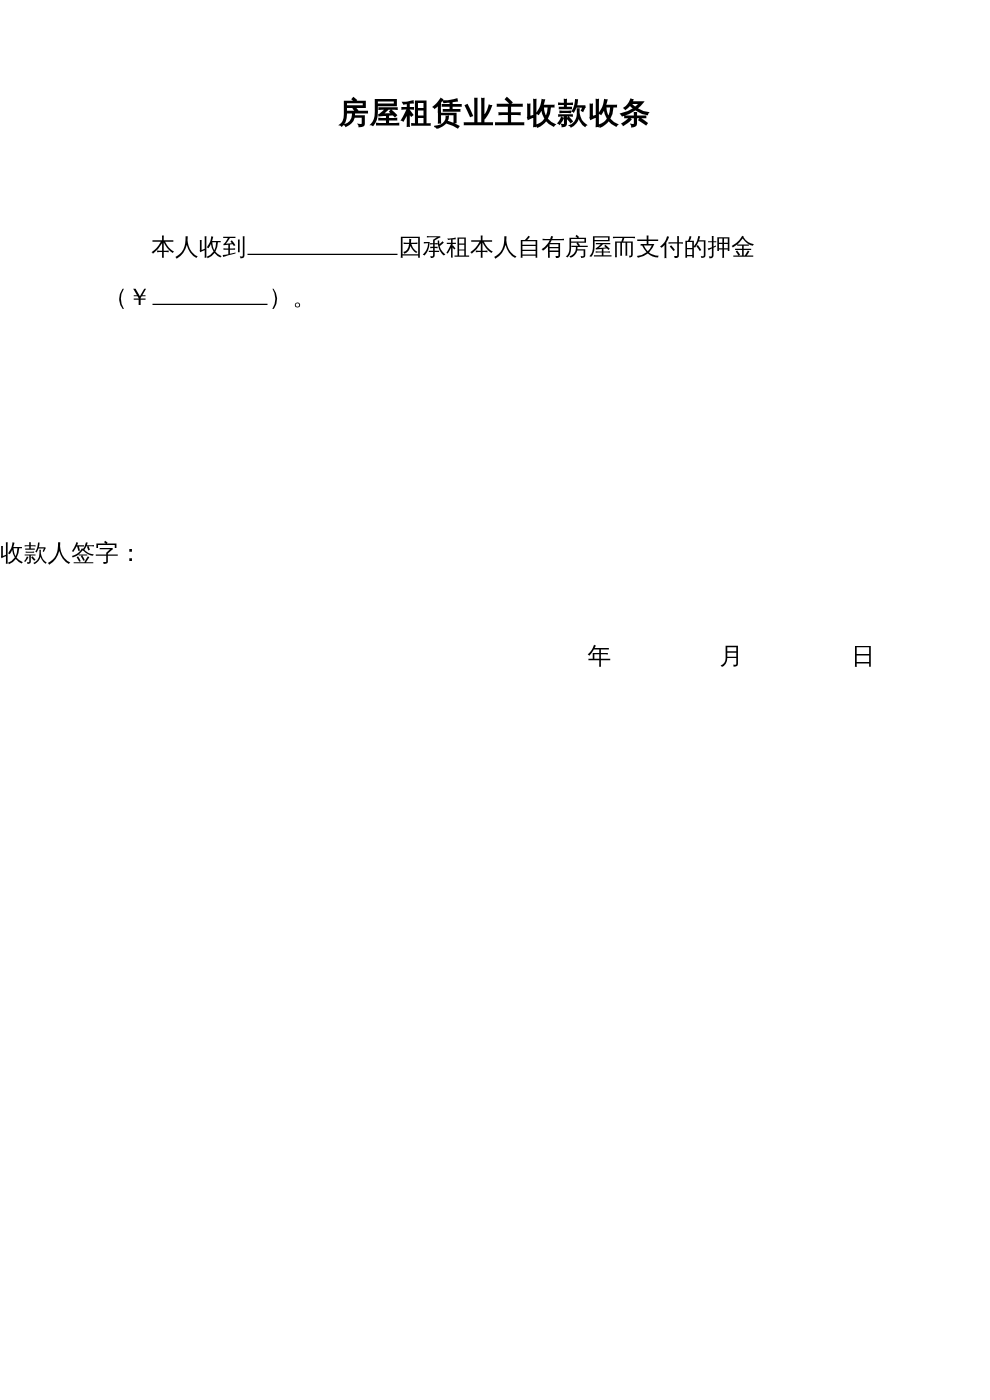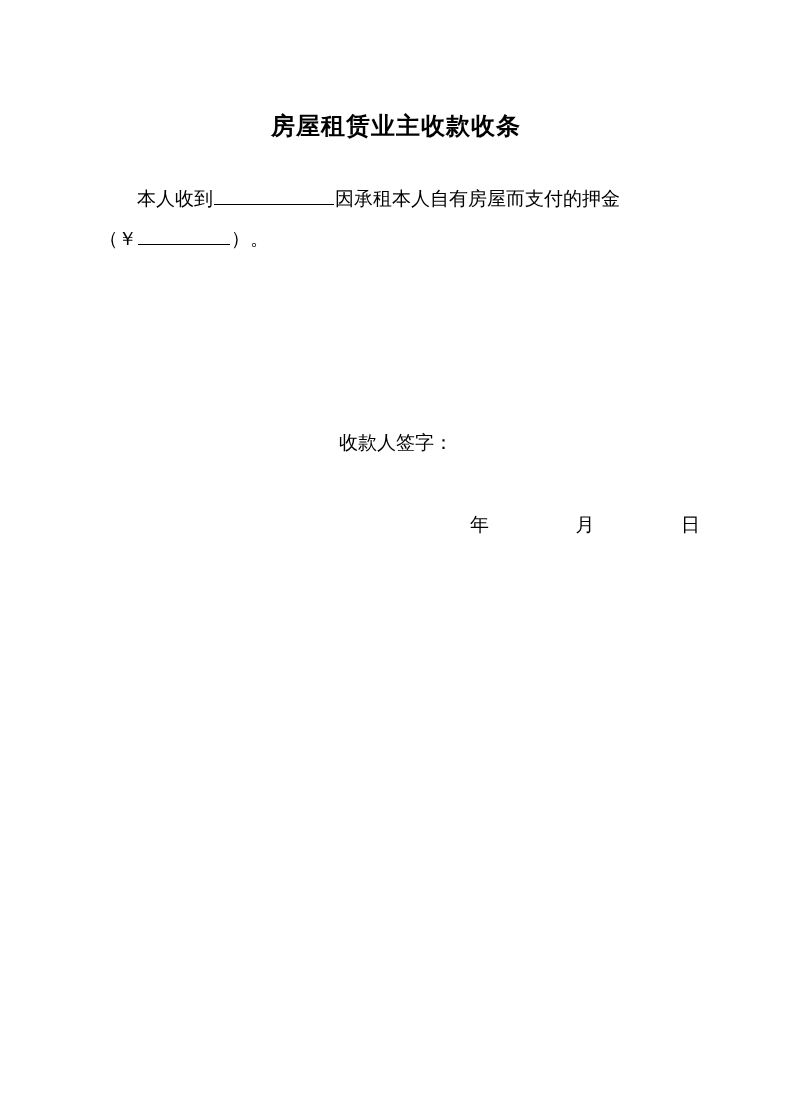--- a/index.html
+++ b/index.html
@@ -26,29 +26,27 @@
   .doc-title {
     position: absolute;
     top: 74px;
     left: 0;
     width: 792px;
     text-align: center;
     font-size: 24px;
     font-weight: bold;
     letter-spacing: 1px;
     font-family: "DejaVu Sans", "Liberation Sans", sans-serif;
-    margin-top: 36px;
   }
 
   .body-block {
     position: absolute;
     top: 178px;
     left: 83px;
     width: 626px;
-    margin-left: 16px;
   }
 
   .para {
     font-family: "DejaVu Serif", "Liberation Serif", serif;
     font-size: 19px;
     line-height: 40px;
     text-indent: 0;
     white-space: normal;
   }
   .para.indent {
@@ -65,21 +63,21 @@
   .b-name   { width: 120px; }
   .b-amount { width: 92px; }
   .b-district { width: 70px; }
   .b-address  { width: 165px; }
 
   .signature {
     position: absolute;
     top: 430px;
     left: 0;
     width: 792px;
-    text-align: center;
+    text-align: left;
     font-family: "DejaVu Serif", "Liberation Serif", serif;
     font-size: 19px;
   }
 
   .datearea {
     position: absolute;
     top: 512px;
     left: 470px;
     width: 230px;
     font-family: "DejaVu Serif", "Liberation Serif", serif;

